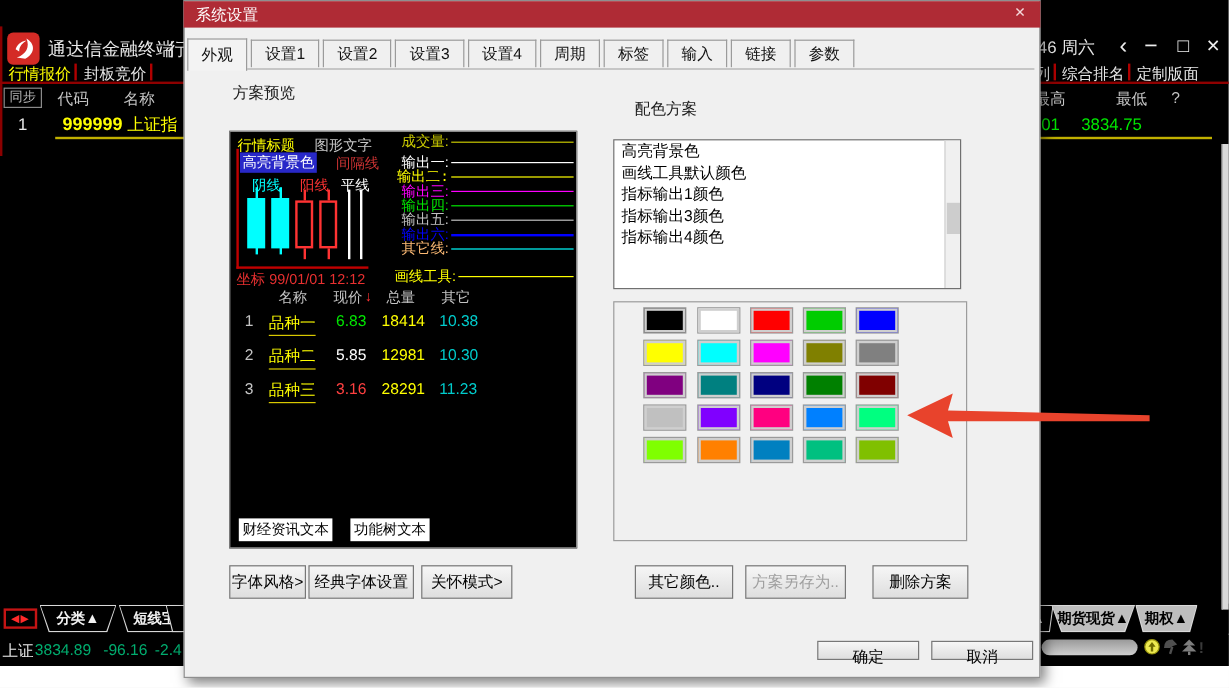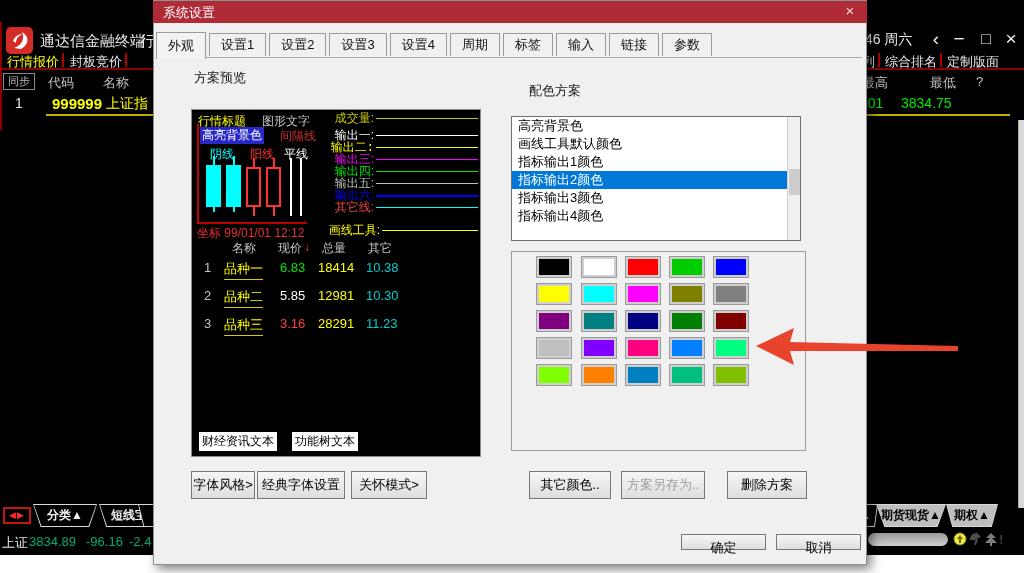--- a/index.html
+++ b/index.html
@@ -254,21 +254,21 @@
         </div>
       <div class="pline" style="top:67px">
           <span class="plabel" style="color: rgb(192, 192, 192);">输出五:</span>
           <i class="pbar" style="background: rgb(192, 192, 192);"></i>
         </div>
       <div class="pline" style="top:79px">
           <span class="plabel" style="color: rgb(0, 0, 255);">输出六:</span>
           <i class="pbar" style="height: 2px; background: rgb(0, 0, 255);"></i>
         </div>
       <div class="pline" style="top:91px">
-          <span class="plabel" style="color: #ef4444;">其它线:</span>
+          <span class="plabel" style="color: #fdba74;">其它线:</span>
           <i class="pbar" style="background: rgb(0, 255, 255);"></i>
         </div>
       <div class="pline" style="top:114px">
           <span class="plabel" style="width: 62px; color: rgb(255, 255, 0);">画线工具:</span>
           <i class="pbar" style="background: rgb(255, 255, 0);"></i>
         </div>
 
       <span class="pvh" style="left:40px">名称</span>
       <span class="pvh" style="left:86px">现价</span>
       <span class="pvh" style="left:112px;color:#FF3333">↓</span>
@@ -296,21 +296,20 @@
       <span class="fbox" style="left:7px">财经资讯文本</span>
       <span class="fbox" style="left:100px">功能树文本</span>
     </div>
 
     <span class="dlabel" style="left:375px;top:81px">配色方案</span>
 
     <div id="color-list">
       <div class="citem">高亮背景色</div>
       <div class="citem">画线工具默认颜色</div>
       <div class="citem">指标输出1颜色</div>
-      <div class="citem sel">指标输出2颜色</div>
       <div class="citem">指标输出3颜色</div>
       <div class="citem">指标输出4颜色</div>
       <div id="list-sb">
           <div id="list-thumb"></div>
         </div>
     </div>
 
     <div id="palette">
       <div class="sw" style="left: 25px; top: 5px; background: rgb(0, 0, 0);"></div>
       <div class="sw" style="left: 70px; top: 5px; background: rgb(255, 255, 255);"></div>

